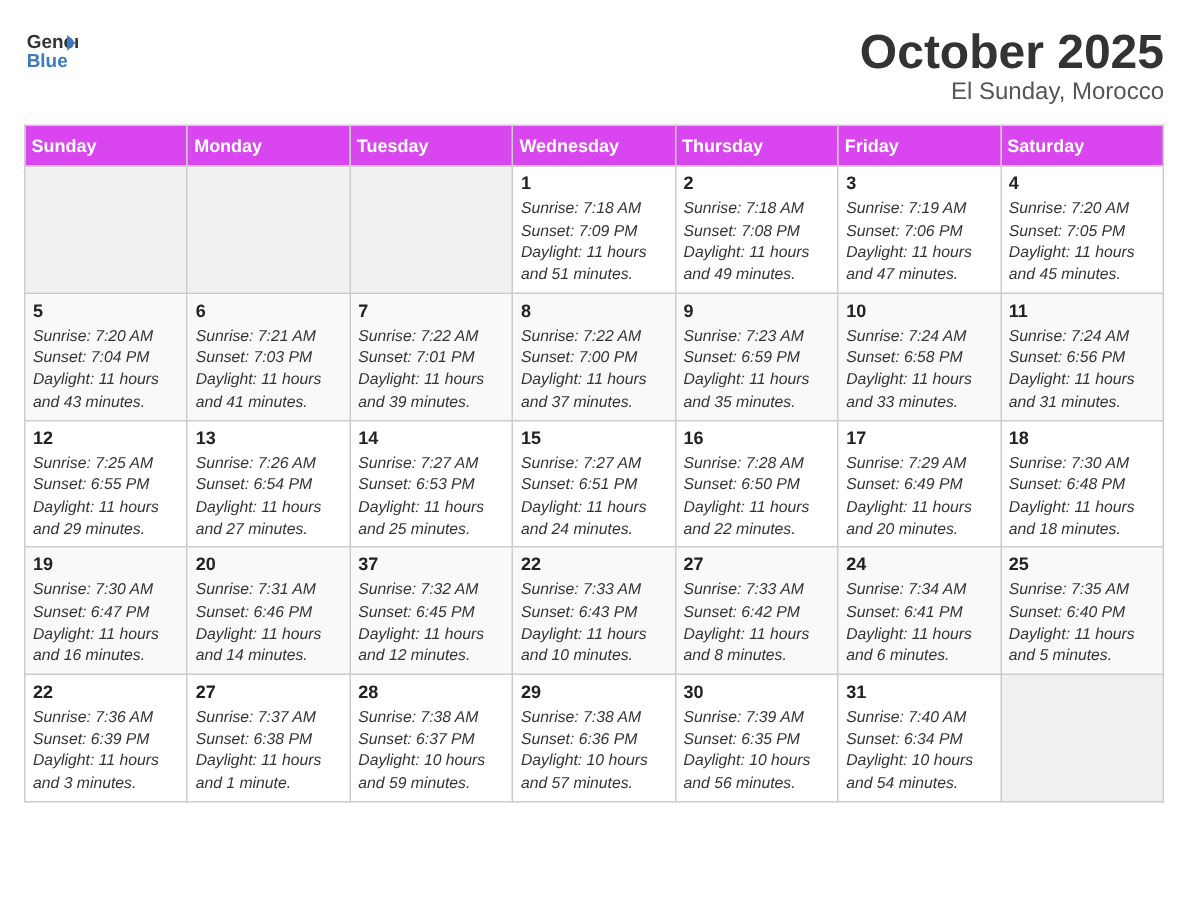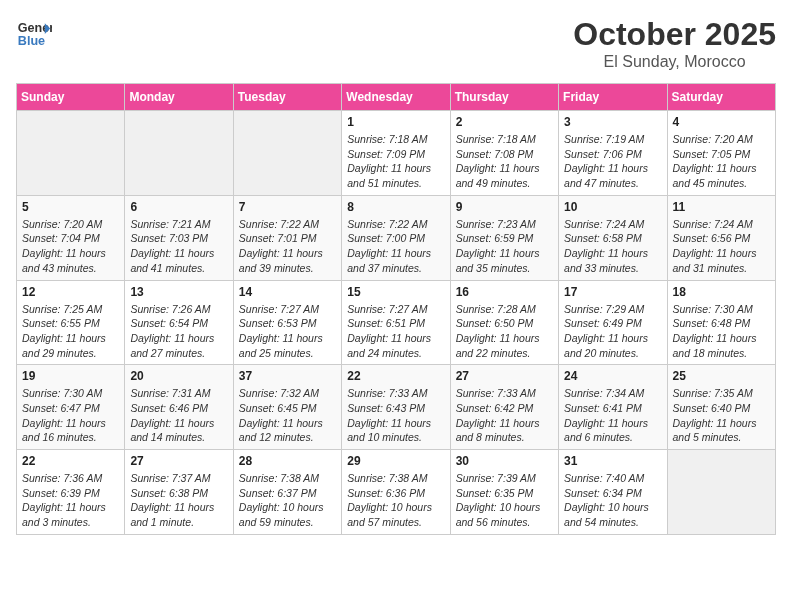--- a/index.html
+++ b/index.html
@@ -19,38 +19,38 @@
     .logo {
       display: flex;
       align-items: center;
       gap: 6px;
     }
     .logo-icon {
       width: 36px;
       height: 36px;
     }
     .title-block {
-      text-align: center;
+      text-align: right;
     }
     .month-title {
       font-size: 32px;
       font-weight: bold;
       color: #333;
     }
     .subtitle {
       font-size: 16px;
       color: #555;
     }
     table {
       width: 100%;
       border-collapse: collapse;
       font-size: 11px;
     }
     thead tr th {
-      background-color: #ec4899;
+      background-color: #d946ef;
       color: #fff;
       padding: 6px 4px;
       text-align: left;
       font-size: 12px;
       font-weight: bold;
       border: 1px solid #ccc;
     }
     tbody tr td {
       border: 1px solid #ccc;
       vertical-align: top;

